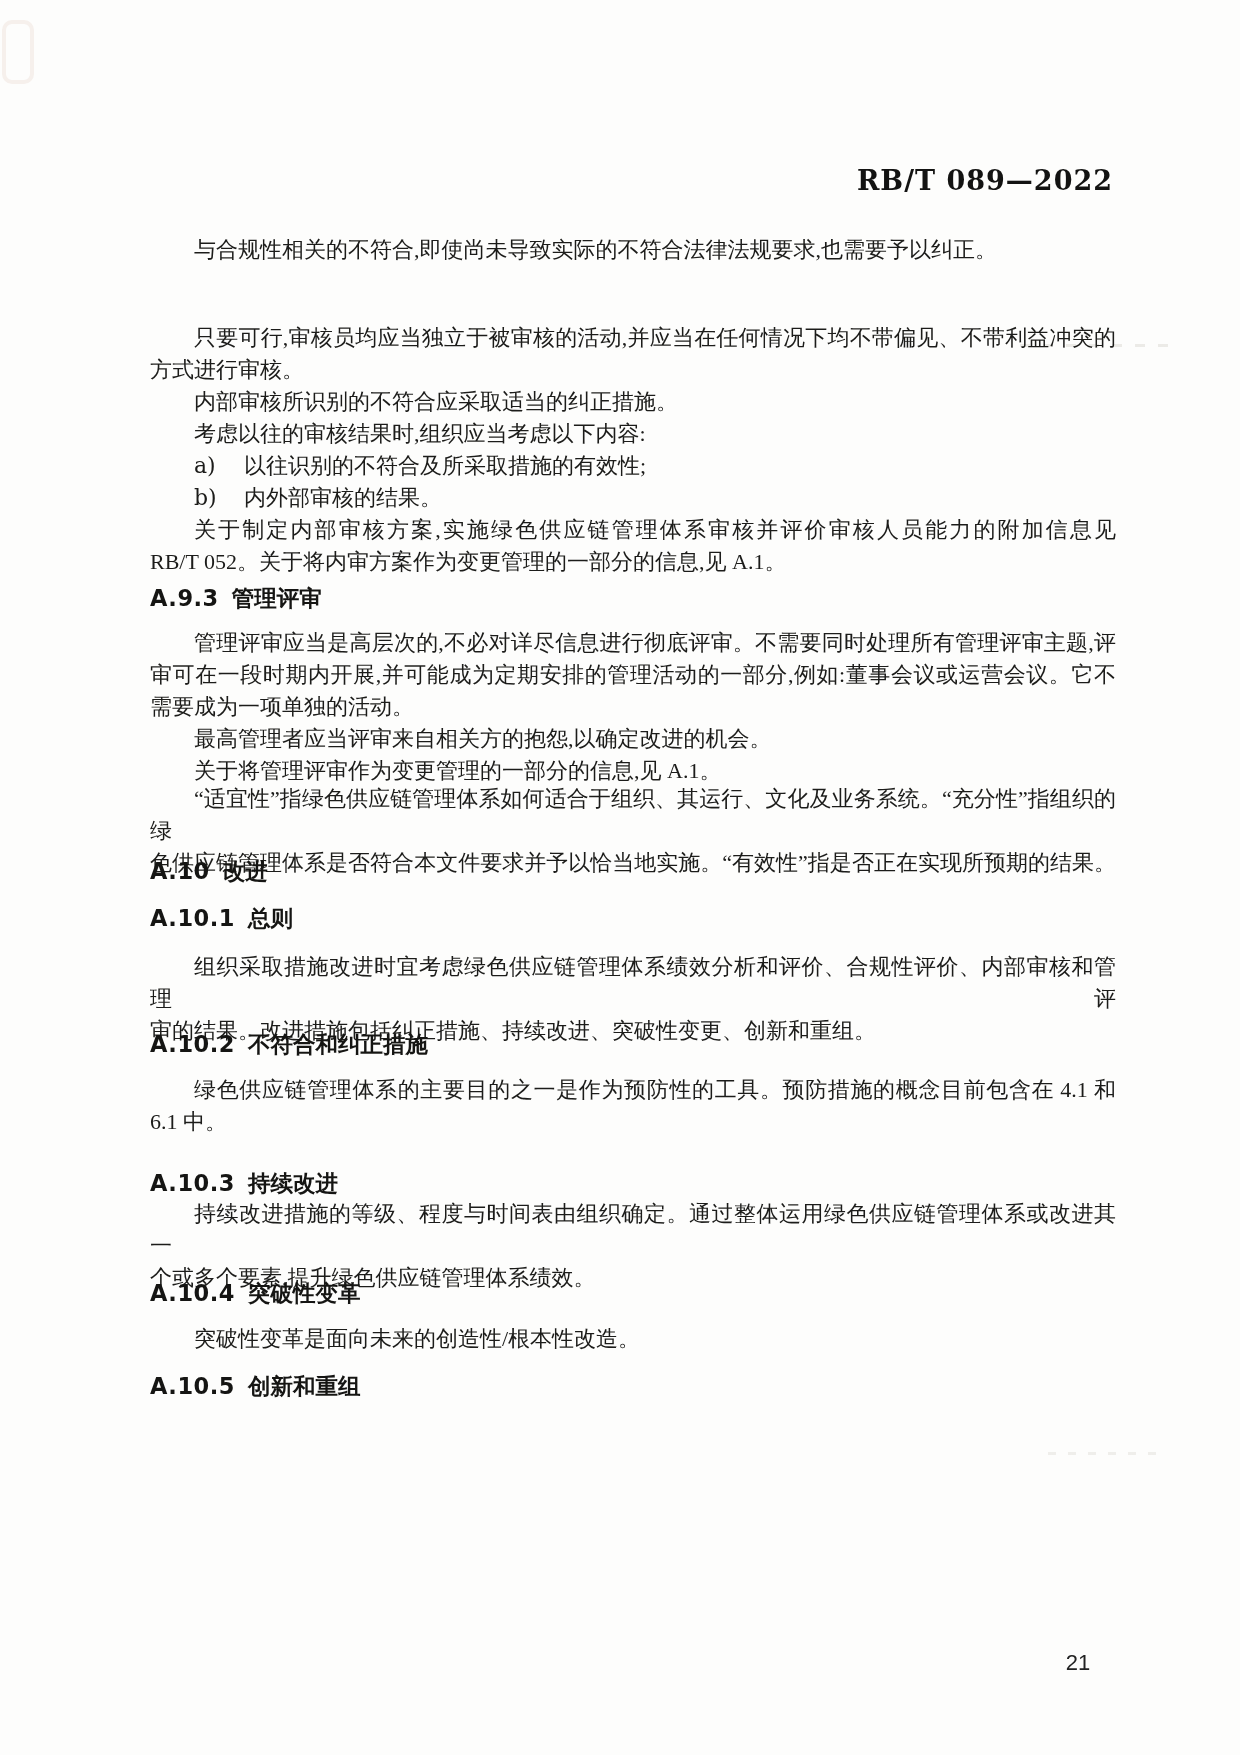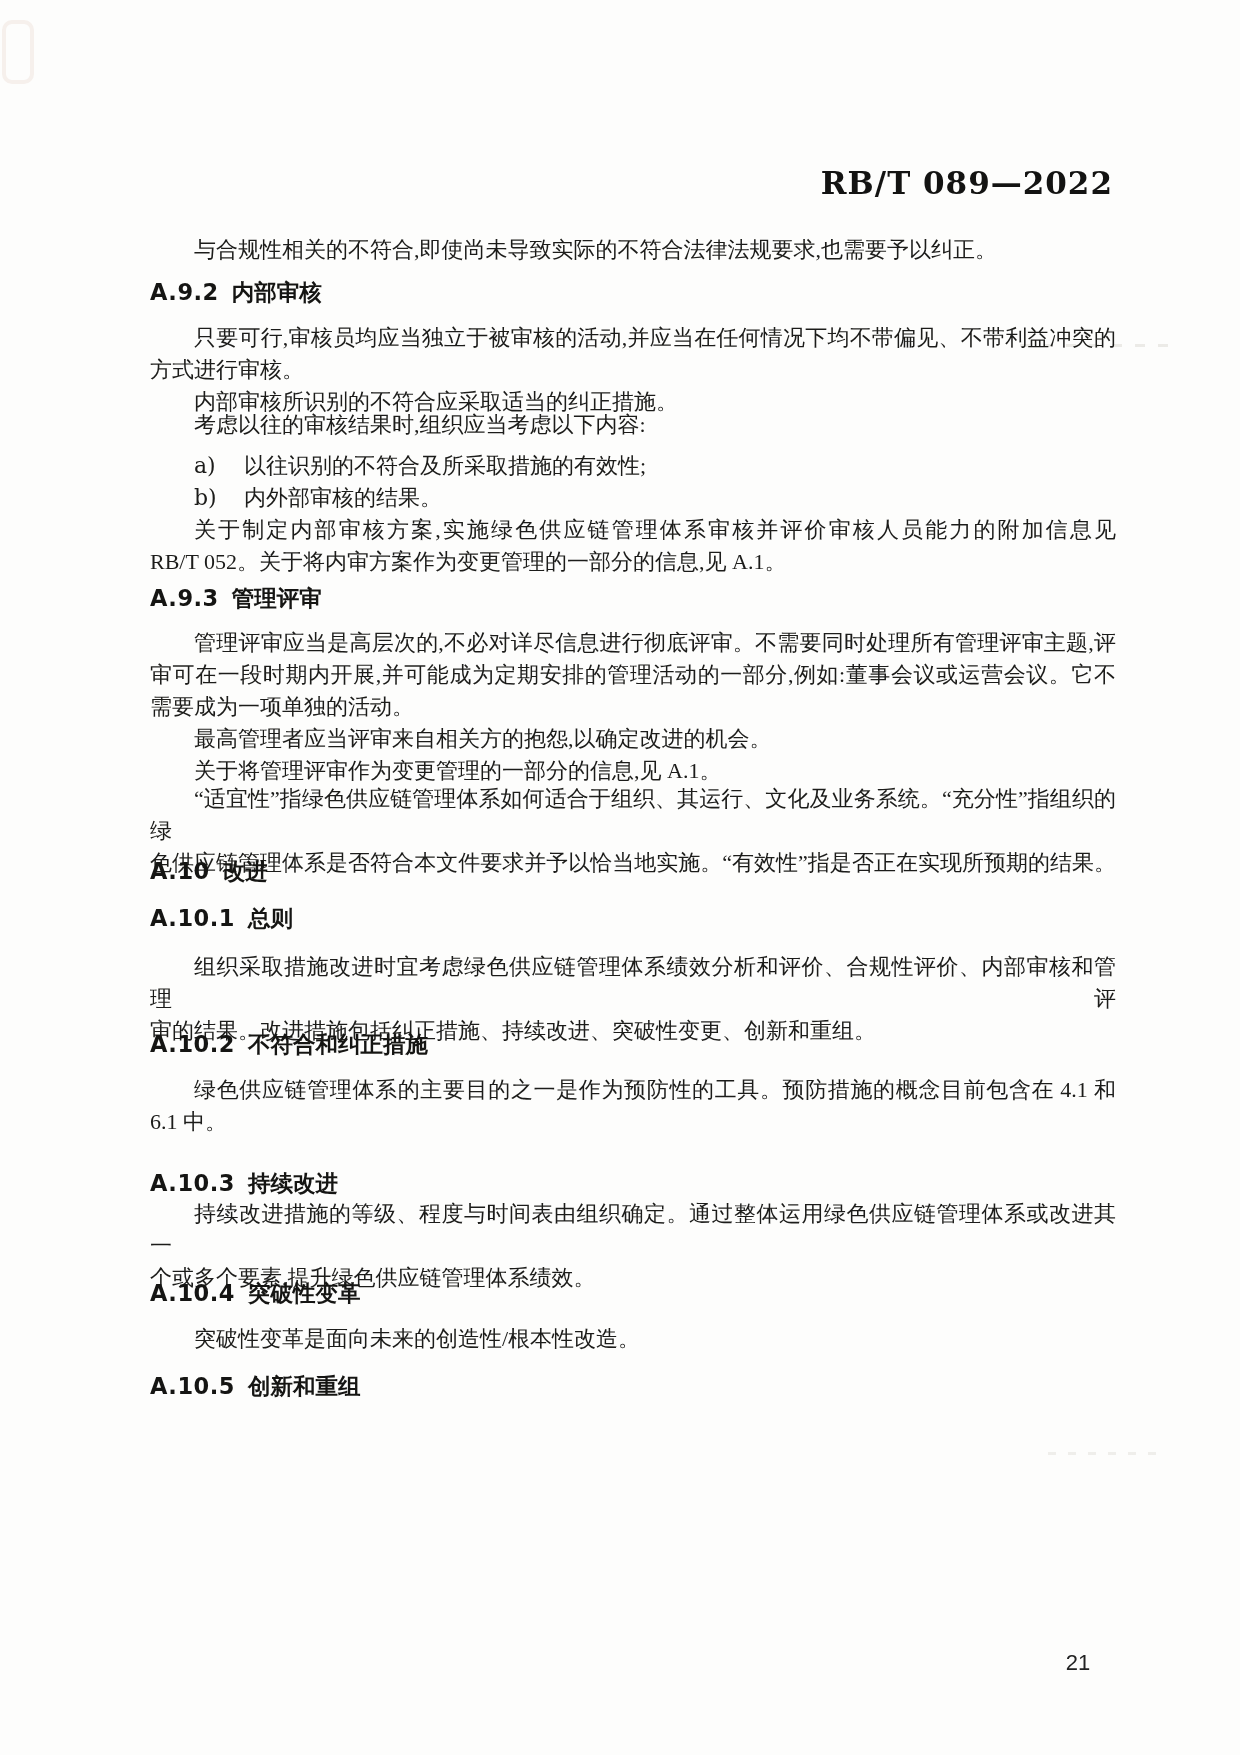--- a/index.html
+++ b/index.html
@@ -5,21 +5,21 @@
   html,body{margin:0;padding:0;background:#ffffff;}
   .page{
     position:relative;width:1240px;height:1755px;
     background:#fdfdfc;overflow:hidden;
     font-family:"Liberation Serif","DejaVu Serif",serif;
     color:#1c1c1a;
   }
   .page-header{
     position:absolute;top:165px;right:127px;
     font-family:"DejaVu Serif","Liberation Serif",serif;
-    font-weight:700;font-size:31px;letter-spacing:1px;color:#131312;
+    font-weight:700;font-size:27px;letter-spacing:1px;color:#131312;
   }
   .block{
     position:absolute;left:150px;width:966px;
     font-size:22px;line-height:32px;
   }
   .ln{text-align:justify;text-align-last:left;}
   .ln.fill{text-align-last:justify;}
   .ln.ind{text-indent:44px;}
   .li{padding-left:44px;}
   .li .li-marker{display:inline-block;min-width:50px;font-family:"DejaVu Serif","Liberation Serif",serif;}
@@ -55,34 +55,31 @@
   <div class="corner-mark"></div>
   <div class="smudge-a"></div>
   <div class="smudge-b"></div>
 
   <div class="page-header">RB/T 089—2022</div>
 
   <div class="block" style="top:234px">
     <div class="ln ind">与合规性相关的不符合,即使尚未导致实际的不符合法律法规要求,也需要予以纠正。</div>
   </div>
 
-  <div class="hd" style="top:277px">
-    <span class="hd-num">A.9.2</span><span class="hd-title">内部审核</span>
-  </div>
 
   <div class="block" style="top:322px">
     <div class="ln ind fill">只要可行,审核员均应当独立于被审核的活动,并应当在任何情况下均不带偏见、不带利益冲突的</div>
     <div class="ln">方式进行审核。</div>
   </div>
 
   <div class="block" style="top:386px">
     <div class="ln ind">内部审核所识别的不符合应采取适当的纠正措施。</div>
   </div>
 
-  <div class="block" style="top:409px">
+  <div class="block" style="top:418px">
     <div class="ln ind">考虑以往的审核结果时,组织应当考虑以下内容:</div>
   </div>
 
   <div class="block" style="top:450px">
     <div class="ln li"><span class="li-marker">a)</span><span>以往识别的不符合及所采取措施的有效性;</span></div>
   </div>
 
   <div class="block" style="top:482px">
     <div class="ln li"><span class="li-marker">b)</span><span>内外部审核的结果。</span></div>
   </div>

